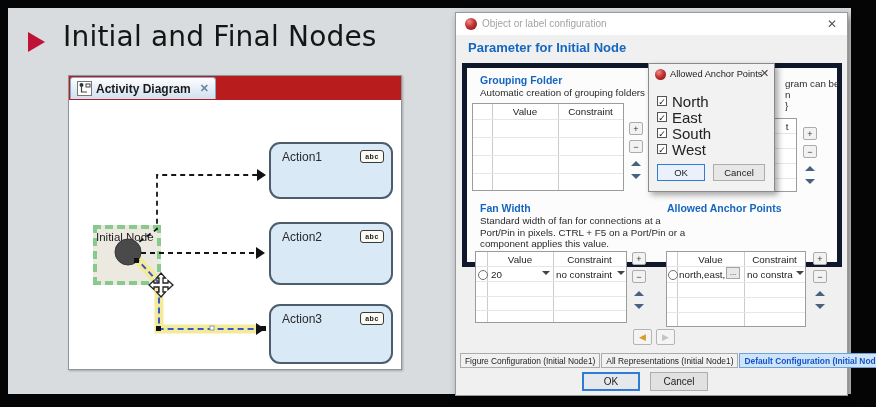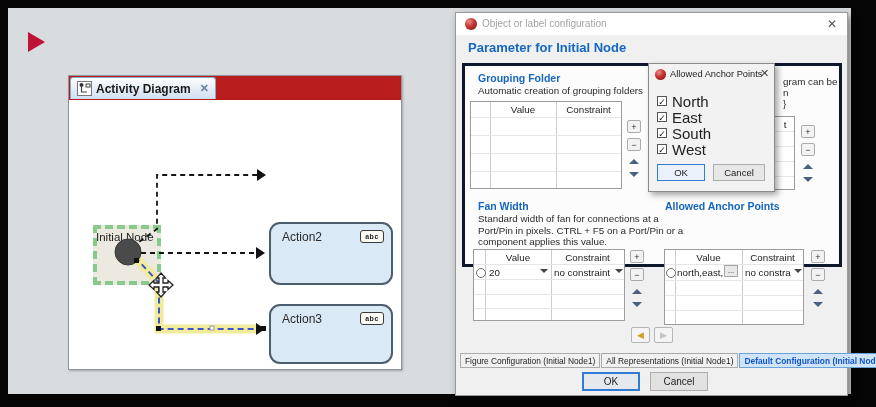--- a/index.html
+++ b/index.html
@@ -41,21 +41,21 @@
   
   .dialog{position:absolute;left:455px;top:12px;width:393px;height:384px;background:#f0f0f0;
           border:1px solid #9a9a9a;box-shadow:3px 4px 8px rgba(0,0,0,.45);box-sizing:border-box;z-index:5;}
   .dlg-titlebar{position:absolute;left:0;top:0;width:100%;height:22px;background:#ffffff;}
   .dlg-title{position:absolute;left:26px;top:5px;font-size:10px;color:#a3a3a3;}
   .app-icon{position:absolute;left:9px;top:5px;width:12px;height:12px;border-radius:50%;
             background:radial-gradient(circle at 35% 30%, #f08a8a 0%, #c23434 45%, #7c0c0c 100%);}
   .dlg-close{position:absolute;top:4px;font-size:12px;color:#555;}
   .dlg-heading{position:absolute;left:12px;top:27px;font-size:13px;font-weight:bold;color:#1566c0;}
   .content{position:absolute;left:6px;top:50px;width:380px;height:204px;background:#fcfcfc;
-           border:3px solid #0f172a;box-sizing:border-box;text-decoration:underline;}
+           border:5px solid #0f172a;box-sizing:border-box;text-decoration:underline;}
   .sec-head{position:absolute;font-size:10.5px;font-weight:bold;color:#1566c0;white-space:nowrap;}
   .sec-desc{position:absolute;font-size:9.8px;color:#2b2b2b;line-height:11.5px;}
 
   .ctable{position:absolute;background:#ffffff;border:1px solid #9c9c9c;box-sizing:border-box;padding-left:22px;}
   .col-sep{position:absolute;top:0;bottom:0;width:1px;background:#c9cdd2;}
   .row-line{position:absolute;left:0;right:0;height:1px;background:#e3e7ea;}
   .th{position:absolute;top:2px;font-size:9.8px;color:#222;text-align:center;}
   .cellv{position:absolute;font-size:9.8px;color:#222;white-space:nowrap;overflow:hidden;}
   .radio{position:absolute;width:8px;height:8px;border:1px solid #707070;border-radius:50%;background:#fff;}
   .ddchev{position:absolute;width:0;height:0;border-left:4px solid transparent;border-right:4px solid transparent;
@@ -97,39 +97,44 @@
 
   .frag{position:absolute;font-size:9.8px;color:#2b2b2b;white-space:nowrap;}
 </style>
 </head>
 <body>
 
 <div class="canvas">
  <div class="slide">
 
   <div class="bullet"></div>
+  <div class="title">Initial and Final Nodes</div>
 
   <div class="panel" style="left:60px;top:67px;">
     <div class="tabbar">
       <div class="etab">
         <svg width="15" height="15">
           <rect x="0.5" y="0.5" width="14" height="14" fill="#ffffff" stroke="#777"></rect>
           <circle cx="4.5" cy="4" r="2" fill="#333"></circle>
           <path d="M4.5 6 L4.5 11 L10 11" stroke="#444" stroke-width="1.2" fill="none"></path>
           <rect x="9" y="3" width="4" height="3" fill="none" stroke="#444"></rect>
         </svg>
         <span class="etab-label">Activity Diagram</span>
         <span class="etab-close">✕</span>
       </div>
     </div>
     <div class="pbody">
 
       <div class="selbox" style="left:24px;top:125px;"></div>
       <div class="initial-label" style="left:27px;top:131px;">Initial Node</div>
 
+      <div class="action" style="left:200px;top:42px;width:124px;height:57px;">
+        <div class="action-label">Action1</div>
+        <div class="abc-badge">abc</div>
+      </div>
       <div class="action" style="left:200px;top:122px;width:124px;height:63px;">
         <div class="action-label">Action2</div>
         <div class="abc-badge">abc</div>
       </div>
       <div class="action" style="left:200px;top:204px;width:124px;height:60px;">
         <div class="action-label">Action3</div>
         <div class="abc-badge">abc</div>
       </div>
     </div>
   </div>

